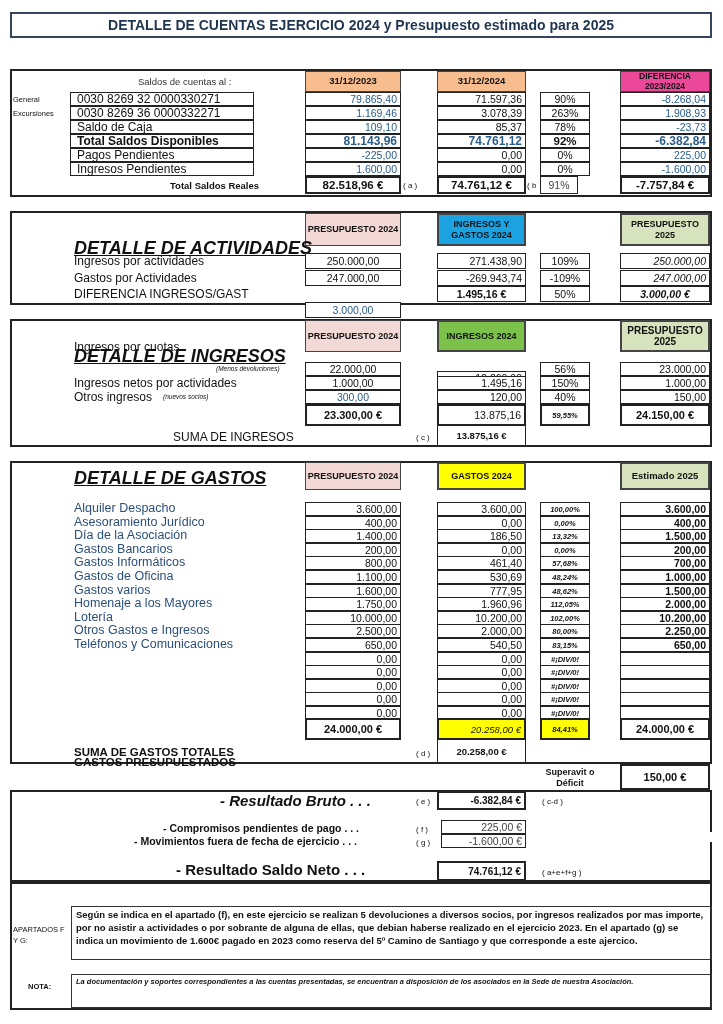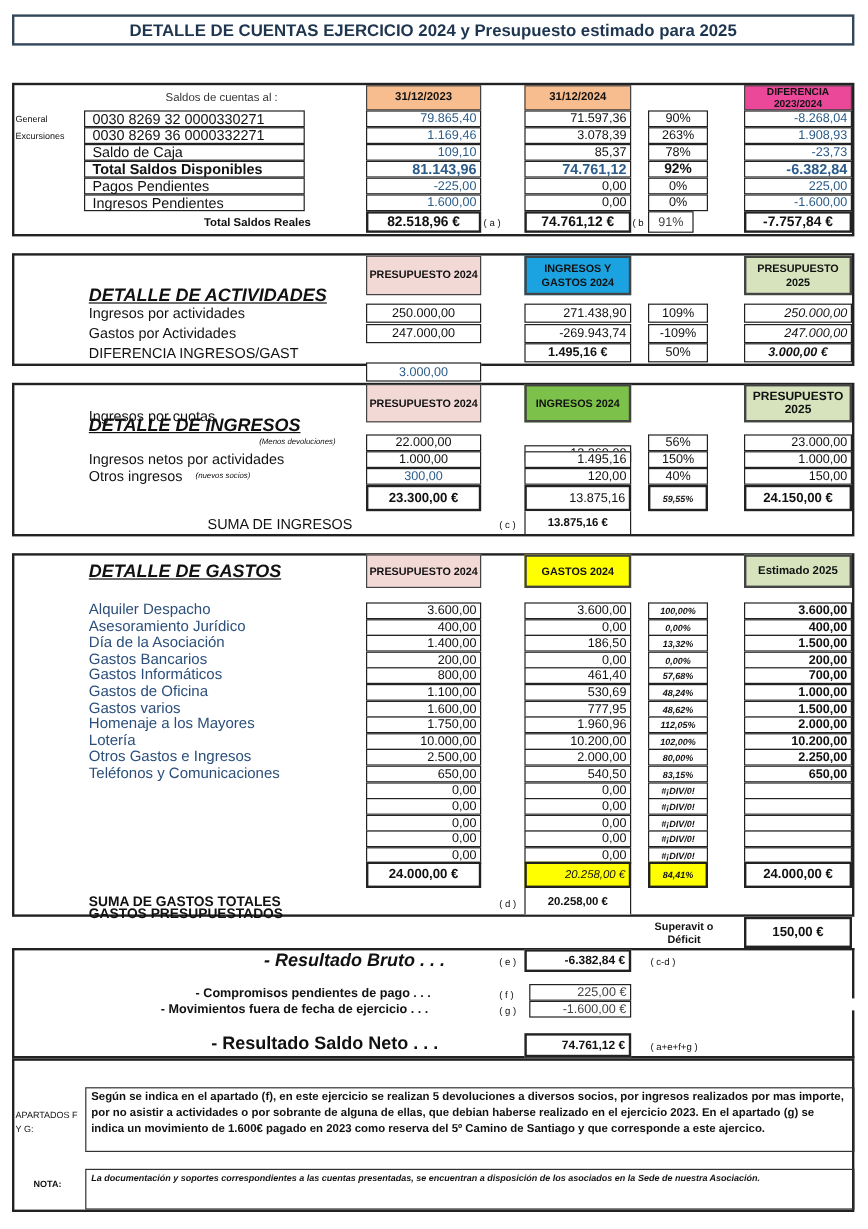--- a/index.html
+++ b/index.html
@@ -8,21 +8,21 @@
   .title-box { left: 10px; top: 12px; width: 702px; height: 26px; border: 2px solid #33465a; display: flex; align-items: center; justify-content: center; font-weight: bold; font-size: 14px; color: #1e3550; }
   .section { position: absolute; left: 10px; width: 702px; border: 2px solid #222; }
   .cell { position: absolute; border: 1px solid #222; font-size: 10.5px; display: flex; align-items: center; justify-content: flex-end; padding-right: 3px; background: #fff; }
   .cell.c { justify-content: center; padding: 0; }
   .cell.bold { font-weight: bold; }
   .cell.thick { border-width: 2px; }
   .hdr { position: absolute; border: 1.5px solid #444; font-size: 9px; font-weight: bold; text-align: center; display: flex; align-items: center; justify-content: center; line-height: 1.15; }
   .lbl { position: absolute; font-size: 12px; white-space: nowrap; }
   .tiny { position: absolute; font-size: 8px; white-space: nowrap; }
   .acct { position: absolute; left: 70px; width: 184px; border: 1px solid #222; font-size: 12px; padding-left: 6px; height: 13px; line-height: 12px; }
-  .heading { position: absolute; font-weight: bold; font-style: italic; text-decoration: underline; font-size: 15px; }
+  .heading { position: absolute; font-weight: bold; font-style: italic; text-decoration: underline; font-size: 18px; }
   .pct { font-style: italic; font-weight: bold; font-size: 7.5px; }
   .gl { position: absolute; left: 74px; font-size: 12.5px; color: #2b4f7a; white-space: nowrap; }
   .note-box { position: absolute; border: 1px solid #333; font-size: 9.5px; font-weight: bold; padding: 2px 4px; line-height: 1.35; }
 </style>
 </head>
 <body>
 
 <div class="abs title-box">DETALLE DE CUENTAS EJERCICIO  2024  y  Presupuesto estimado para 2025</div>
 
 <div class="section" style="top:69px;height:128px;"></div>

